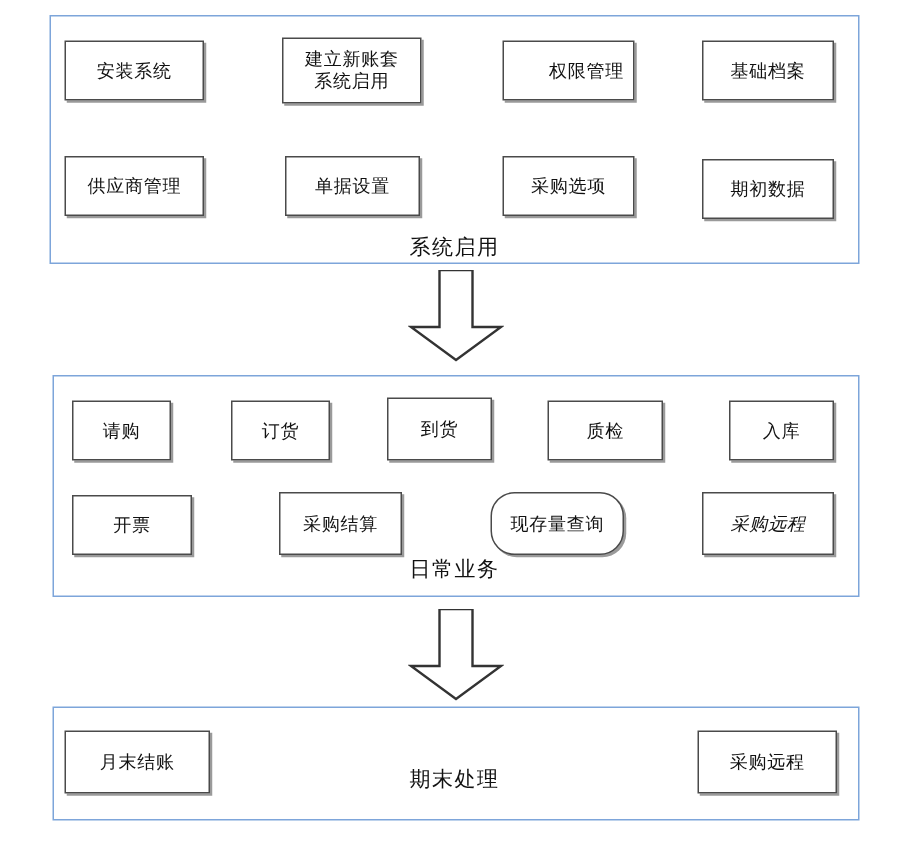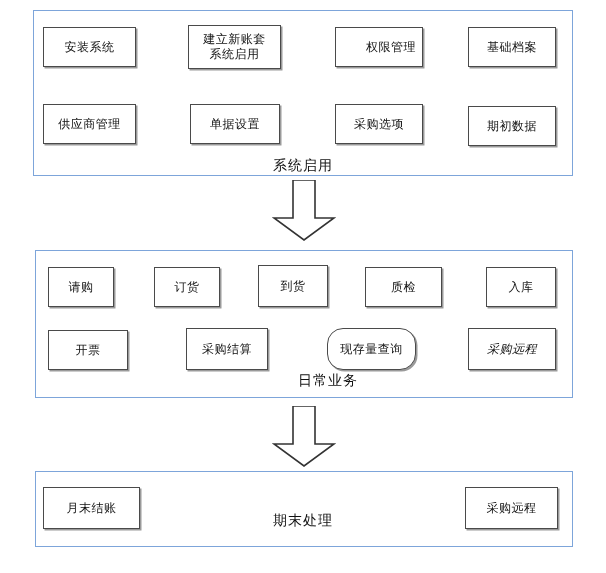--- a/index.html
+++ b/index.html
@@ -116,21 +116,21 @@
   <div class="node" style="left:48px; top:330px; width:80px; height:40px;">开票</div>
 
   <div class="node" style="left:486px; top:267px; width:70px; height:40px;">入库</div>
 
   <div class="node" style="left:186px; top:328px; width:82px; height:42px;">采购结算</div>
 
   <div class="node" style="left:327px; top:328px; width:89px; height:42px;border-radius:16px;">现存量查询</div>
 
   <div class="node" style="left:468px; top:328px; width:88px; height:42px;font-style:italic;">采购远程</div>
 
-  <div class="stage-label" style="left:248px; top:372px; width:110px;text-align:right;">日常业务</div>
+  <div class="stage-label" style="left:248px; top:372px; width:110px;">日常业务</div>
 
   <div class="arrow" style="left:272px; top:406px;">
     <svg width="64" height="62" viewBox="0 0 64 62">
       <polygon points="21,0 43,0 43,38 62,38 32,60 2,38 21,38" fill="#ffffff" stroke="#333333" stroke-width="1.6" stroke-linejoin="miter"></polygon>
     </svg>
   </div>
 
   <div class="stage" style="left:35px; top:471px; width:538px; height:76px;"></div>
 
   <div class="node" style="left:43px; top:487px; width:97px; height:42px;text-align:center;">月末结账</div>

